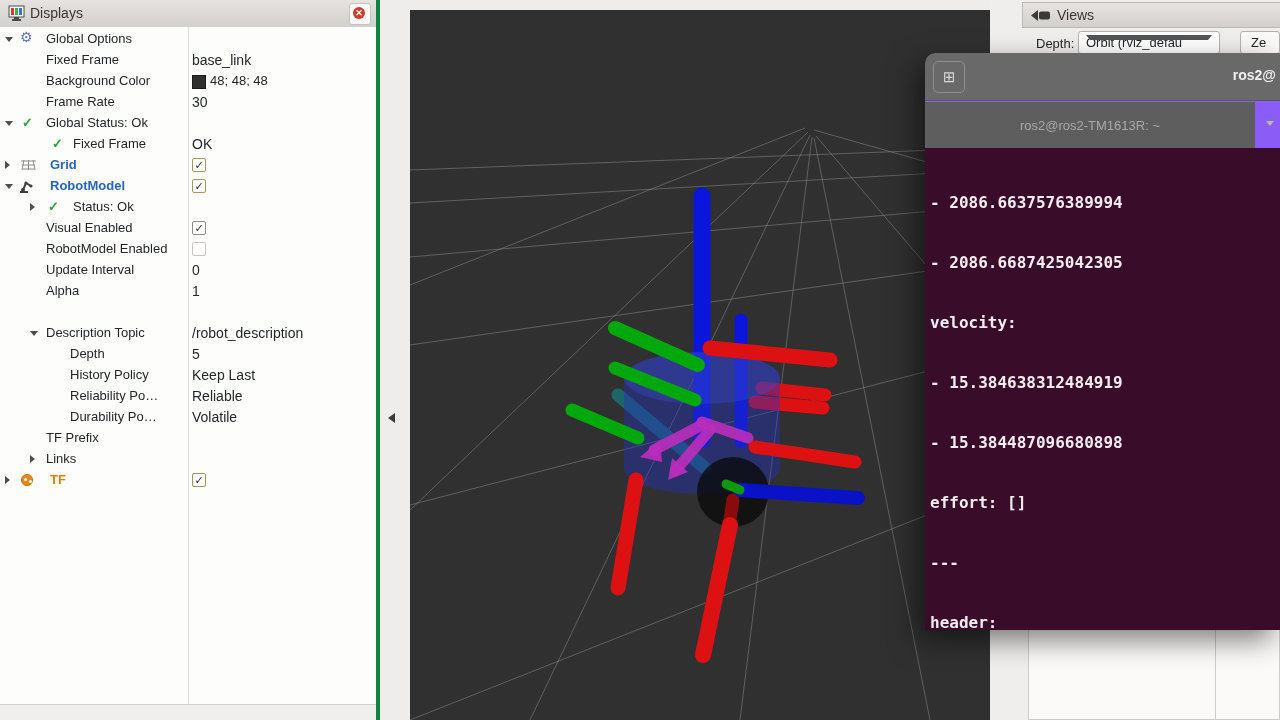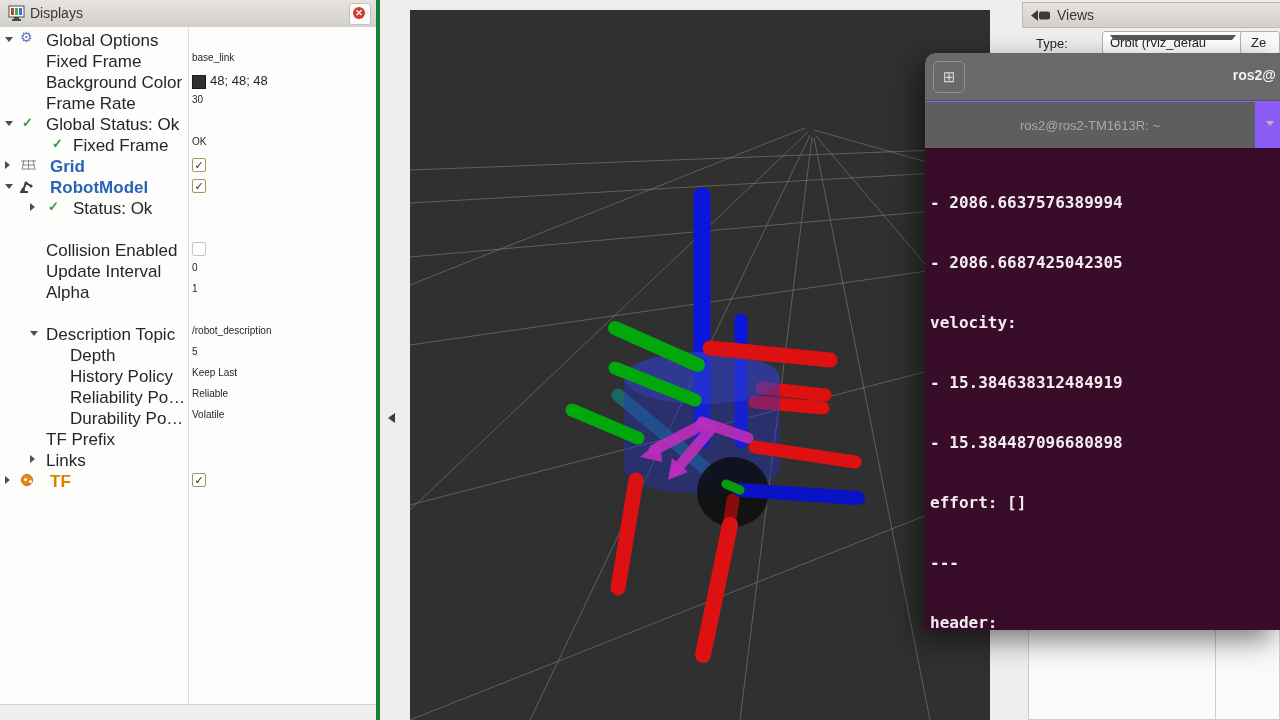--- a/index.html
+++ b/index.html
@@ -16,24 +16,24 @@
   .close-btn .dot{position:absolute;left:3px;top:3px;width:12px;height:12px;border-radius:50%;
     background:#cf3b2d;color:#fff;font-size:9px;line-height:12px;text-align:center;font-weight:bold;}
   .tree{position:absolute;left:0;top:27px;width:376px;height:677px;background:#fdfdfc;}
   .coldiv{position:absolute;left:188px;top:0;width:1px;height:677px;background:#dedbd7;}
   .panel-bottom{position:absolute;left:0;top:704px;width:376px;height:16px;background:#f1efed;border-top:1px solid #d4d1ce;}
 
   .trow{position:absolute;left:0;width:375px;height:21px;}
   .arr{position:absolute;width:0;height:0;}
   .arr.d{border-left:4px solid transparent;border-right:4px solid transparent;border-top:5px solid #4e4e4e;top:9px;}
   .arr.r{border-top:4px solid transparent;border-bottom:4px solid transparent;border-left:5px solid #4e4e4e;top:7px;}
-  .lbl{position:absolute;top:3px;font-size:17px;color:#23272a;white-space:nowrap;}
+  .lbl{position:absolute;top:3px;font-size:13px;color:#23272a;white-space:nowrap;}
   .lbl.b{color:#2a63b8;font-weight:bold;}
   .lbl.o{color:#e07f00;font-weight:bold;}
-  .val{position:absolute;left:192px;top:3px;font-size:10px;color:#23272a;white-space:nowrap;}
+  .val{position:absolute;left:192px;top:3px;font-size:14px;color:#23272a;white-space:nowrap;}
   .cb{position:absolute;left:192px;top:4px;width:12px;height:12px;background:#fff;border:1px solid #a3975e;
     border-radius:2px;font-size:11px;line-height:12px;text-align:center;color:#2b2b2b;}
   .cb.on::after{content:"✓";}
   .swatch{position:absolute;left:192px;top:5px;width:12px;height:12px;background:#303030;border:1px solid #1c1c1c;}
   .valtxt{position:absolute;left:210px;top:3px;font-size:13px;color:#23272a;}
   .ico{position:absolute;top:3px;font-size:13px;line-height:15px;}
   .gear{color:#6272c2;font-size:14px;top:2px;}
   .chk{color:#2f9e3f;font-weight:bold;}
   .tfball{position:absolute;top:5px;width:12px;height:12px;border-radius:50%;background:#e78a19;border:1px solid #c06a00;box-sizing:border-box;}
   .tfball i{position:absolute;width:3px;height:3px;border-radius:50%;background:#fff;}
@@ -45,21 +45,21 @@
   
   .viewport{position:absolute;left:410px;top:10px;width:580px;height:710px;background:#303030;}
 
   
   .rdock{position:absolute;left:990px;top:0;width:290px;height:720px;background:#f0eeec;}
   .views-titlebar{position:absolute;left:32px;top:2px;width:258px;height:26px;
     background:linear-gradient(#e6e3e0,#d3cfcc);border:1px solid #bcb8b4;border-right:none;box-sizing:border-box;}
   .views-title{position:absolute;left:34px;top:4px;font-size:14px;color:#3a3632;}
   .type-label{position:absolute;left:46px;top:36px;font-size:13px;color:#23272a;}
   .type-dd{position:absolute;left:88px;top:31px;width:142px;height:23px;background:#fff;
-    border:1px solid #b5b1ac;border-radius:3px;box-sizing:border-box;margin-left:24px;}
+    border:1px solid #b5b1ac;border-radius:3px;box-sizing:border-box;}
   .type-dd span{position:absolute;left:7px;top:3px;font-size:13px;color:#23272a;white-space:nowrap;overflow:hidden;width:118px;}
   .dd-arr{position:absolute;right:6px;top:9px;width:0;height:0;border-left:4px solid transparent;
     border-right:4px solid transparent;border-top:5px solid #555;}
   .zero-btn{position:absolute;left:250px;top:31px;width:40px;height:23px;background:#fbfaf9;
     border:1px solid #b5b1ac;border-radius:3px;box-sizing:border-box;font-size:13px;color:#23272a;
     padding:3px 0 0 10px;overflow:hidden;}
   .views-content{position:absolute;left:38px;top:55px;width:252px;height:665px;background:#fbfaf9;border:1px solid #d0cdc9;box-sizing:border-box;}
   .views-coldiv{position:absolute;left:186px;top:0;width:1px;height:665px;background:#d0cdc9;}
 
   
@@ -212,22 +212,26 @@
           <rect x="0" y="12" width="8" height="2" fill="#3f3f3f"></rect>
         </svg>
         <span class="lbl b" style="left:50px">RobotModel</span>
         <span class="cb on"></span>
       </div>
       <div class="trow" style="top:169px">
         <span class="arr r" style="left:30px"></span>
         <span class="ico chk" style="left:48px">✓</span>
         <span class="lbl" style="left:73px">Status: Ok</span>
       </div>
+      <div class="trow" style="top:190px">
+        <span class="lbl" style="left:46px">Visual Enabled</span>
+        <span class="cb on" style="border-color:#8d8d8d"></span>
+      </div>
       <div class="trow" style="top:211px">
-        <span class="lbl" style="left:46px">Collision Enabled</span>
+        <span class="lbl" style="left:46px">RobotModel Enabled</span>
         <span class="cb" style="border-color:#c9c5c0"></span>
       </div>
       <div class="trow" style="top:232px">
         <span class="lbl" style="left:46px">Update Interval</span>
         <span class="val">0</span>
       </div>
       <div class="trow" style="top:253px">
         <span class="lbl" style="left:46px">Alpha</span>
         <span class="val">1</span>
       </div>
@@ -275,21 +279,21 @@
   <div class="collapse-handle"></div>
 
   <div class="rdock">
     <div class="views-titlebar">
       <svg width="20" height="13" style="position:absolute;left:8px;top:6px">
         <polygon points="0,6.5 7,1 7,12" fill="#3a3a3a"></polygon>
         <rect x="8" y="2.5" width="11" height="8" rx="2" fill="#3a3a3a"></rect>
       </svg>
       <span class="views-title">Views</span>
     </div>
-    <span class="type-label">Type:</span>
+    <span class="type-label">Depth:</span>
     <div class="type-dd">
       <span>Orbit (rviz_defau</span>
       <span class="dd-arr"></span>
     </div>
     <div class="zero-btn">Ze</div>
     <div class="views-content">
       <div class="views-coldiv"></div>
     </div>
   </div>
 

